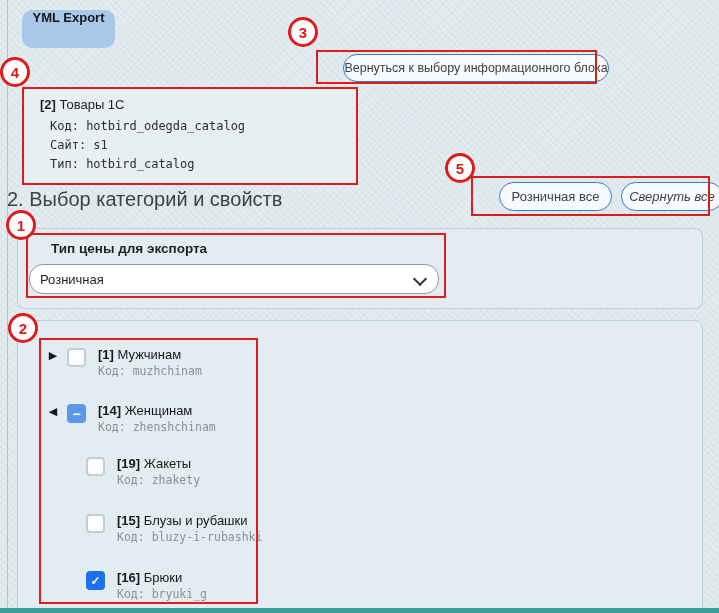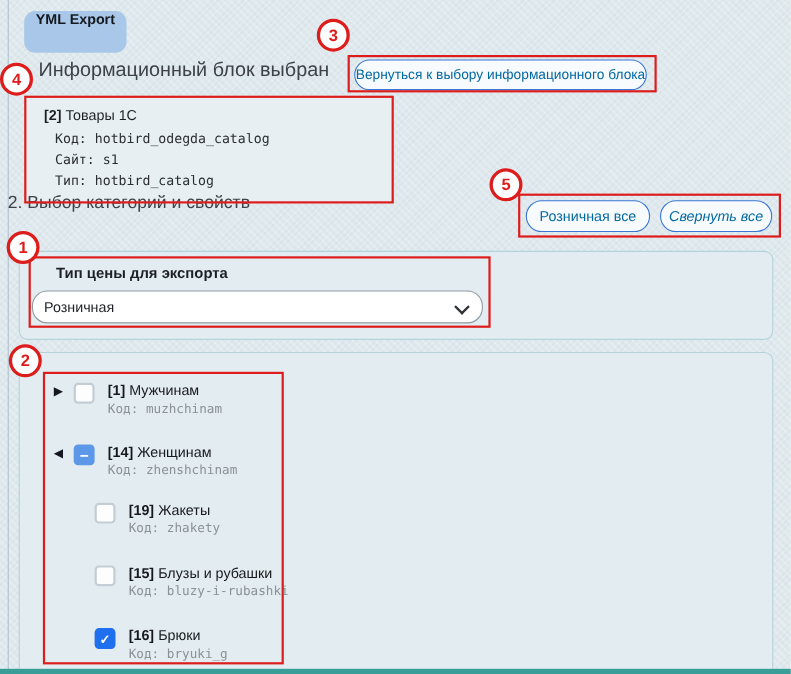--- a/index.html
+++ b/index.html
@@ -16,26 +16,26 @@
   .page-vline { position:absolute; left:7px; top:0; width:1px; height:613px; background:#aec3cd; }
 
   .tab {
     position:absolute; left:22px; top:10px; width:93px; height:38px;
     background:#a9c7e9; border-radius:10px;
     display:flex; justify-content:center;
     font-size:13px; font-weight:bold; color:#14181d; cursor:pointer;
   }
 
   .h1 { position:absolute; left:35px; top:53px; font-size:18px; color:#3d4247; }
-  .h2 { position:absolute; left:7px;  top:176px; font-size:16px; color:#3d4247; }
+  .h2 { position:absolute; left:7px;  top:188px; font-size:20px; color:#3d4247; }
 
   .btn {
     position:absolute; display:flex; align-items:center; justify-content:center;
     border:1px solid #3a76d3; border-radius:15px; background:#f8fbfd;
-    color:#0369a1; font-size:12.5px; cursor:pointer; box-sizing:border-box;
+    color:#404040; font-size:12.5px; cursor:pointer; box-sizing:border-box;margin-left:21px;
   }
   .btn-back     { left:322px; top:54px;  width:266px; height:28px; }
   .btn-expand   { left:478px; top:182px; width:113px; height:29px; font-size:13px; }
   .btn-collapse { left:600px; top:182px; width:102px; height:29px; font-size:13px;font-style:italic; }
 
   .info-box {
     position:absolute; left:22px; top:88px; width:336px; height:97px;
     background:#e8eff3; border-radius:4px;
   }
   .info-line1 { position:absolute; left:18px; top:9px; font-size:13px; color:#1d2126; }
@@ -103,21 +103,20 @@
 <body>
 
 <div class="screen">
 
   <div class="page-vline"></div>
 
   <div class="tab">
     <span>YML Export</span>
   </div>
 
-  <div class="h1">Информационный блок выбран</div>
 
   <div class="btn btn-back">Вернуться к выбору информационного блока</div>
 
   <div class="info-box">
     <div class="info-line1"><b>[2]</b> <span>Товары 1С</span></div>
     <div class="info-mono im1"><span>Код:</span> <span>hotbird_odegda_catalog</span></div>
     <div class="info-mono im2"><span>Сайт:</span> <span>s1</span></div>
     <div class="info-mono im3"><span>Тип:</span> <span>hotbird_catalog</span></div>
   </div>
 

